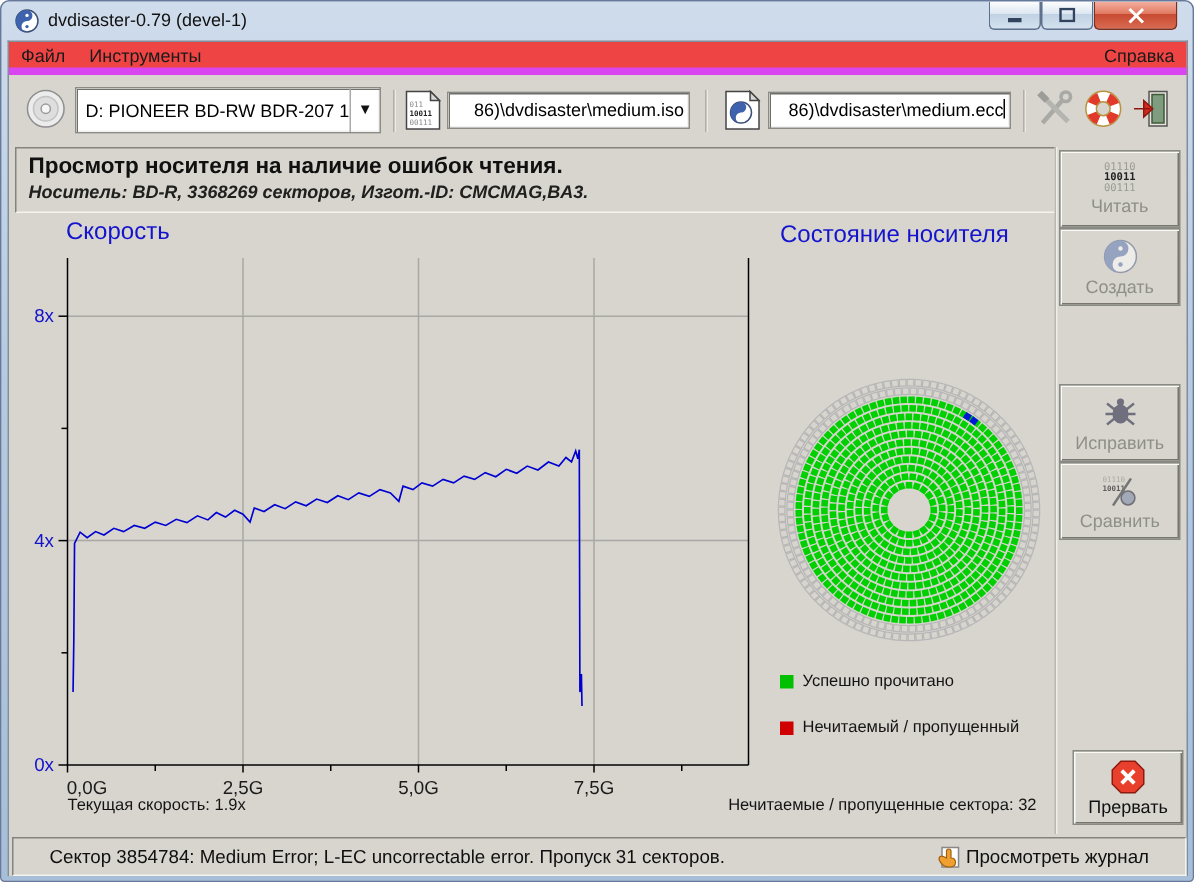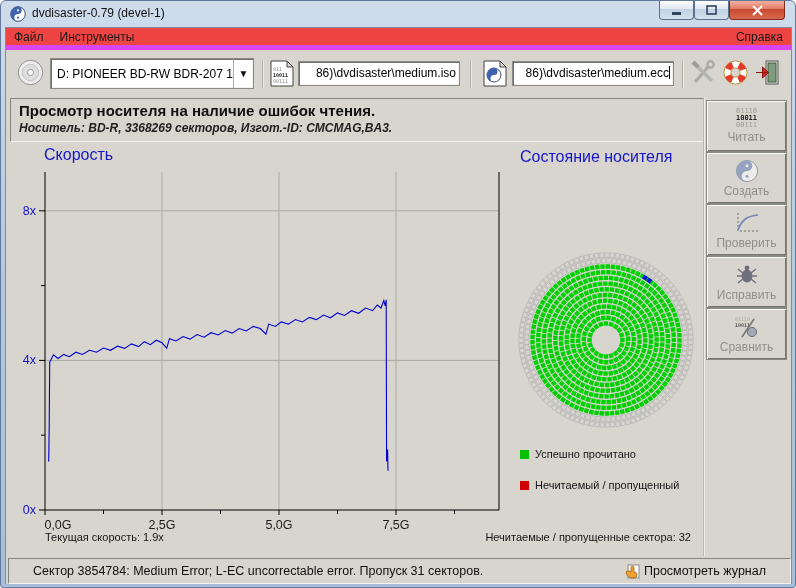--- a/index.html
+++ b/index.html
@@ -1011,29 +1011,20 @@
       <span>
         <svg width="24" height="24" viewBox="0 0 24 24" opacity="0.55">
           <circle cx="12" cy="12" r="10.6" fill="#fff" stroke="#5a6a8c"></circle>
           <path d="M12 1.4 A10.6 10.6 0 0 0 12 22.6 A5.3 5.3 0 0 1 12 12 A5.3 5.3 0 0 0 12 1.4 Z" fill="#5f7bb4"></path>
           <circle cx="12" cy="6.7" r="1.5" fill="#fff"></circle>
             <circle cx="12" cy="17.3" r="1.5" fill="#5f7bb4"></circle>
         </svg>
       </span>
       <span class="lbl">Создать</span>
     </div>
-    <div class="side-btn" style="top:176px;height:52px;">
-      <span>
-        <svg width="26" height="24" viewBox="0 0 26 24">
-          <path d="M4 2 V20 H24" stroke="#8c8c88" stroke-width="1.4" stroke-dasharray="2 2" fill="none"></path>
-          <path d="M4 19 C8 8, 14 5, 24 4" stroke="#6f85b8" stroke-width="1.6" fill="none"></path>
-        </svg>
-      </span>
-      <span class="lbl">Проверить</span>
-    </div>
     <div class="side-btn" style="top:228px;height:52px;">
       <span>
         <svg width="26" height="24" viewBox="0 0 26 24" opacity="0.6">
           <g stroke="#2c2c4a" stroke-width="1.6">
             <path d="M4 6 L9 10 M3 13 L9 13 M4 20 L9 16 M22 6 L17 10 M23 13 L17 13 M22 20 L17 16"></path>
           </g>
           <ellipse cx="13" cy="13" rx="5.4" ry="6.4" fill="#2c2c4a"></ellipse>
           <circle cx="13" cy="5" r="2.4" fill="#2c2c4a"></circle>
         </svg>
       </span>
@@ -1042,20 +1033,29 @@
     <div class="side-btn" style="top:280px;height:52px;">
       <span>
         <svg width="26" height="24" viewBox="0 0 26 24" opacity="0.75">
           <text x="1" y="6" font-size="5" font-family="DejaVu Sans Mono, monospace" fill="#9a9a94">01110</text>
           <text x="1" y="12" font-size="5" font-family="DejaVu Sans Mono, monospace" fill="#333" font-weight="bold">10011</text>
           <path d="M20 4 L8 22" stroke="#55555a" stroke-width="1.6"></path>
           <circle cx="18" cy="17" r="4.6" fill="#8f9bb0" stroke="#4a4a55"></circle>
         </svg>
       </span>
       <span class="lbl">Сравнить</span>
+    </div>
+    <div class="side-btn enabled" style="left:709px;top:472px;width:74px;height:50px;">
+      <span>
+        <svg width="24" height="24" viewBox="0 0 24 24">
+          <path d="M7.3 1.5 H16.7 L22.5 7.3 V16.7 L16.7 22.5 H7.3 L1.5 16.7 V7.3 Z" fill="#e8402c" stroke="#8c1a0e"></path>
+          <path d="M7.8 7.8 L16.2 16.2 M16.2 7.8 L7.8 16.2" stroke="#fff" stroke-width="2.6"></path>
+        </svg>
+      </span>
+      <span class="lbl">Прервать</span>
     </div>
 
     <div class="footerbar">
       <span>Сектор 3854784: Medium Error; L-EC uncorrectable error. Пропуск 31 секторов.</span>
       <span class="footer-spacer"></span>
       <span class="log-link">
         <span>
           <svg width="15" height="15" viewBox="0 0 15 15">
             <rect x="3" y="1" width="11" height="13" fill="#fff" stroke="#888"></rect>
             <path d="M1 9 Q1 6 4 7 L6 8 L6 3.5 Q6 2 7.5 2 Q9 2 9 3.5 L9 8 Q12 8 12 11 Q12 14 8 14 Q3 14 1 9 Z" fill="#f0a030" stroke="#a06010" stroke-width="0.8"></path>

